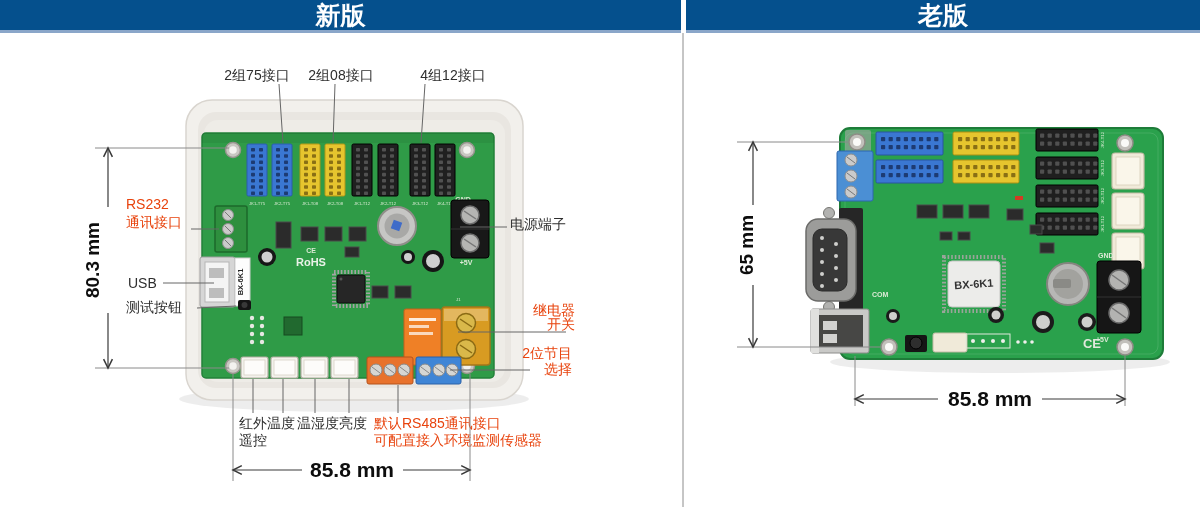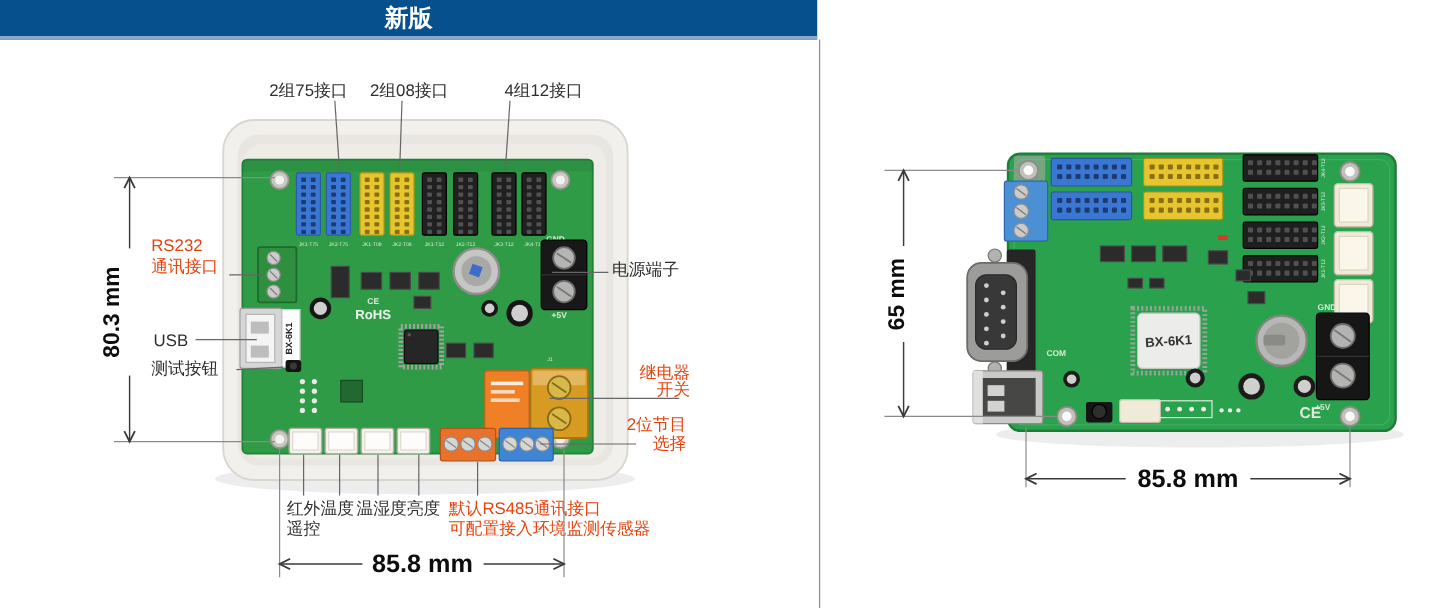--- a/index.html
+++ b/index.html
@@ -1,19 +1,19 @@
 <!DOCTYPE html>
 <html><head>
 <meta charset="utf-8">
 <style>
   html,body{margin:0;padding:0;background:#fff;}
   .stage{position:relative;width:1200px;height:507px;background:#ffffff;overflow:hidden;
          font-family:"Liberation Sans","DejaVu Sans",sans-serif;}
   .hdr{position:absolute;top:0;height:30px;background:#05508d;border-bottom:3px solid #8aa6c9;
-       color:#ffffff;font-weight:bold;font-size:20px;display:flex;align-items:center;justify-content:center;}
+       color:#ffffff;font-weight:bold;font-size:25px;display:flex;align-items:center;justify-content:center;}
   .hdr-left{left:0;width:681px;}
   .hdr-right{left:686px;width:514px;}
   svg{position:absolute;left:0;top:0;}
   text{font-family:"Liberation Sans","DejaVu Sans",sans-serif;}
   .lbl{font-size:14px;fill:#2e2e2e;}
   .lblr{font-size:14px;fill:#e8430d;}
   .dim{font-weight:bold;font-size:19px;fill:#0d0d0d;}
   .dimb{font-weight:bold;font-size:21px;fill:#0d0d0d;}
   .silk{font-weight:bold;font-size:7px;fill:#dcead6;}
   .silk2{font-size:4.3px;fill:#d7ead2;}
@@ -21,20 +21,21 @@
   .ln{stroke:#666;stroke-width:1;fill:none;}
   .ext{stroke:#8a8a8a;stroke-width:1;fill:none;}
   .dln{stroke:#3a3a3a;stroke-width:1.2;fill:none;}
 </style>
 </head>
 <body>
 
 <div class="stage">
 
   <div class="hdr hdr-left">新版</div>
+  <div class="hdr hdr-right">老版</div>
 
   <svg width="1200" height="507" viewBox="0 0 1200 507">
     <defs>
       <marker id="ar" viewBox="0 0 12 12" refX="10" refY="6" markerWidth="11" markerHeight="11" orient="auto-start-reverse">
         <path d="M2 2 L10 6 L2 10" fill="none" stroke="#3a3a3a" stroke-width="1.4"></path>
       </marker>
       <g id="pv">
         <rect x="0" y="0" width="4" height="3.6" rx="0.8"></rect>
           <rect x="8" y="0" width="4" height="3.6" rx="0.8"></rect>
         <rect x="0" y="6.2" width="4" height="3.6" rx="0.8"></rect>

